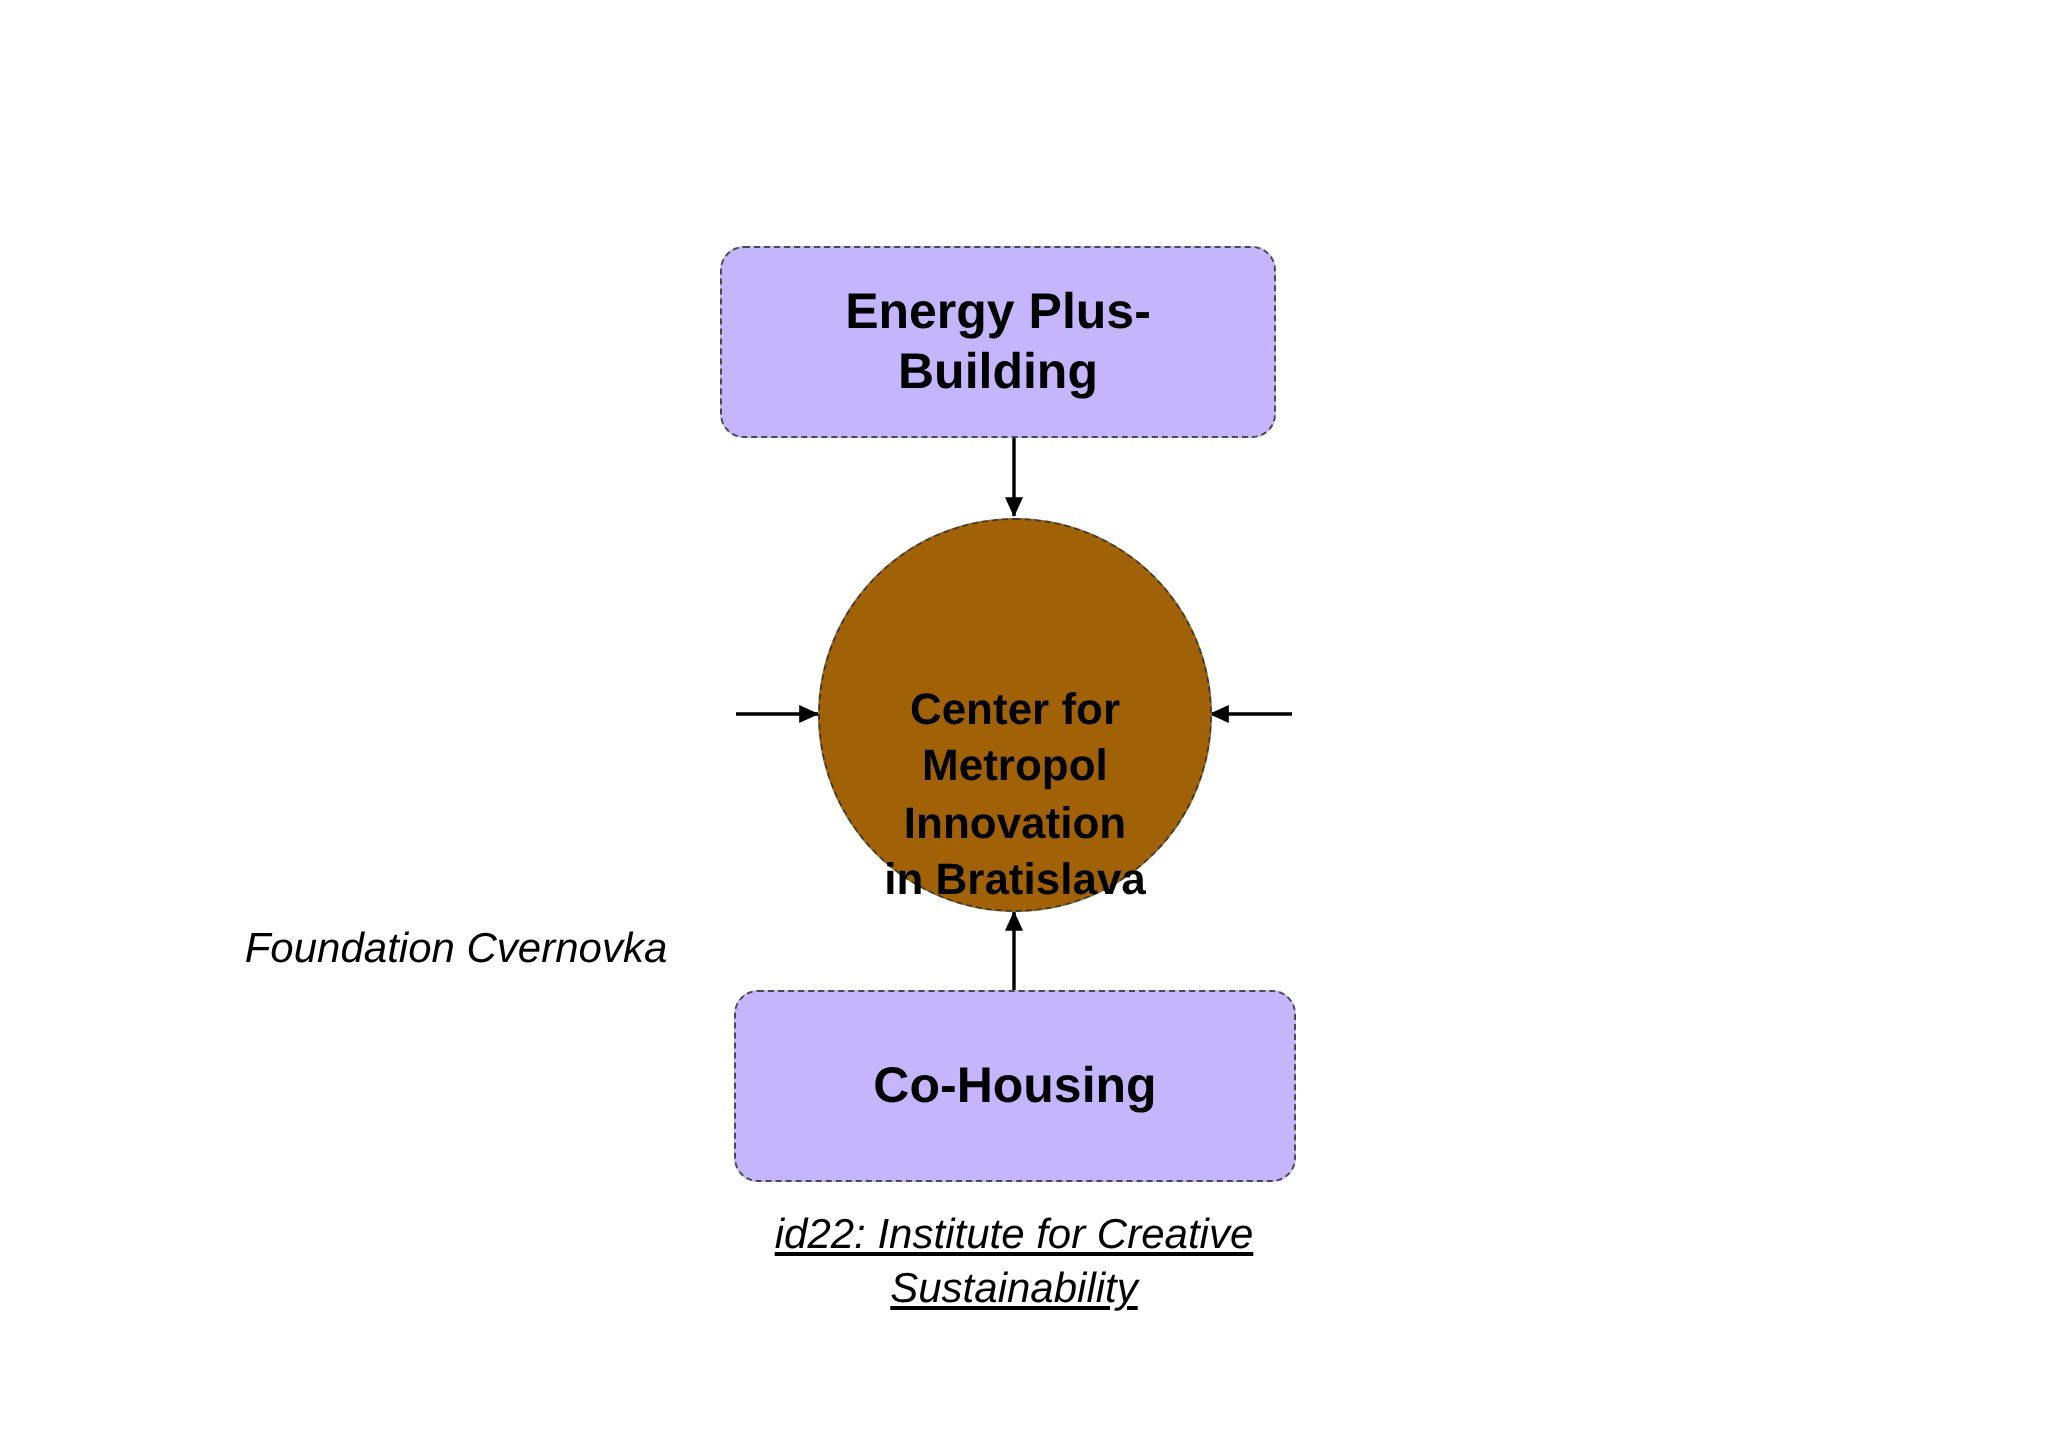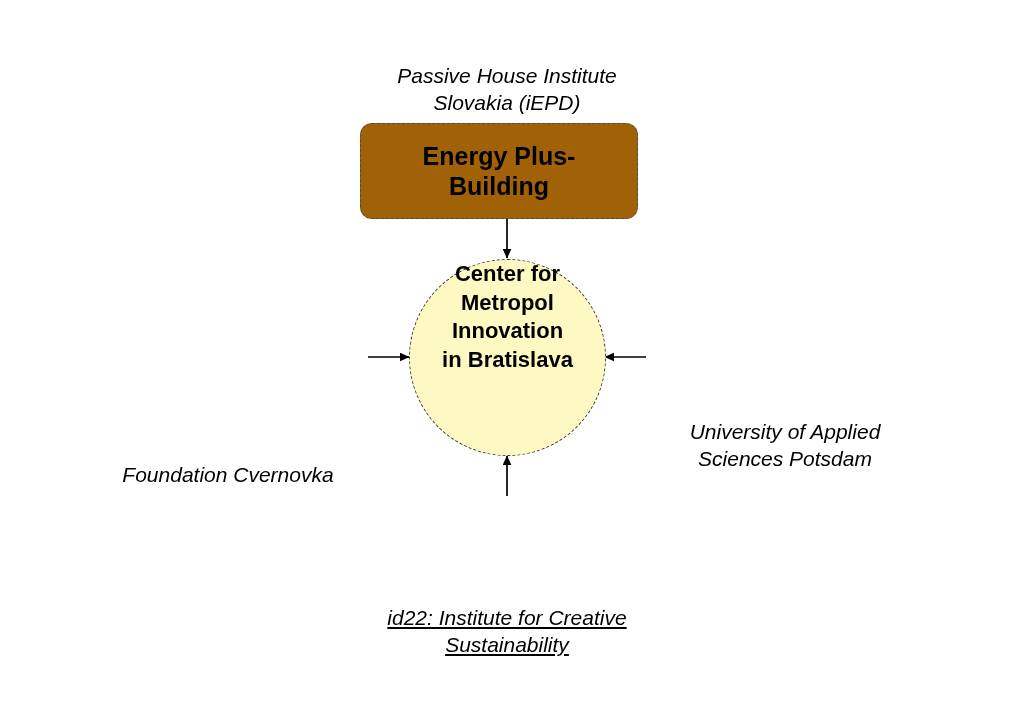--- a/index.html
+++ b/index.html
@@ -16,21 +16,21 @@
     font-family: "Liberation Sans", sans-serif;
     overflow: hidden;
   }
 
   
   .node-box {
     position: absolute;
     box-sizing: border-box;
     border: 1.6px dashed #4a4a4a;
     border-radius: 12px;
-    background: #a16207;
+    background: #c4b5fd;
     display: flex;
     align-items: center;
     justify-content: center;
   }
   .node-label {
     font-weight: bold;
     font-size: 25px;
     line-height: 1.22;
     color: #000000;
     text-align: center;
@@ -42,23 +42,23 @@
     width: 100%;
     padding-left: 52px;
   }
 
   
   .hub-circle {
     position: absolute;
     box-sizing: border-box;
     border: 1.6px dashed #3a3a3a;
     border-radius: 50%;
-    background: #fef9c3;
+    background: #a16207;
     display: flex;
-    align-items: flex-start;
+    align-items: flex-end;
     justify-content: center;
   }
   .hub-label {
     font-weight: bold;
     font-size: 22px;
     line-height: 1.30;
     color: #000000;
     text-align: center;
     white-space: pre-line;
   }
@@ -109,39 +109,38 @@
 
     <g>
       <line x1="646" y1="357" x2="605" y2="357" stroke="#000000" stroke-width="1.7" marker-end="url(#arrowhead)"></line>
     </g>
 
     <g>
       <line x1="507" y1="496" x2="507" y2="456" stroke="#000000" stroke-width="1.7" marker-end="url(#arrowhead)"></line>
     </g>
   </svg>
 
-  <div class="caption" style="left:307px; top:62px; width:400px;">Passive House Institute
-Slovakia (iEPD)</div>
 
   <div class="node-box" style="left:360px; top:123px; width:278px; height:96px;">
     <div class="node-label">Energy Plus-
 Building</div>
   </div>
 
 
   <div class="caption" style="left:68px; top:418px; width:320px;margin-top:43px;">Foundation Cvernovka</div>
 
   <div class="hub-circle" style="left:409px; top:259px; width:197px; height:197px;">
     <div class="hub-label">Center for
 Metropol
 Innovation
 in Bratislava</div>
   </div>
 
 
-  <div class="caption" style="left:630px; top:418px; width:310px;">University of Applied
-Sciences Potsdam</div>
 
+  <div class="node-box" style="left:367px; top:495px; width:281px; height:96px;">
+    <div class="node-label">Co-Housing</div>
+  </div>
 
   <div class="caption" style="left:347px; top:604px; width:320px;text-decoration:underline;">id22: Institute for Creative
 Sustainability</div>
 
 </div>
 
 </body></html>

